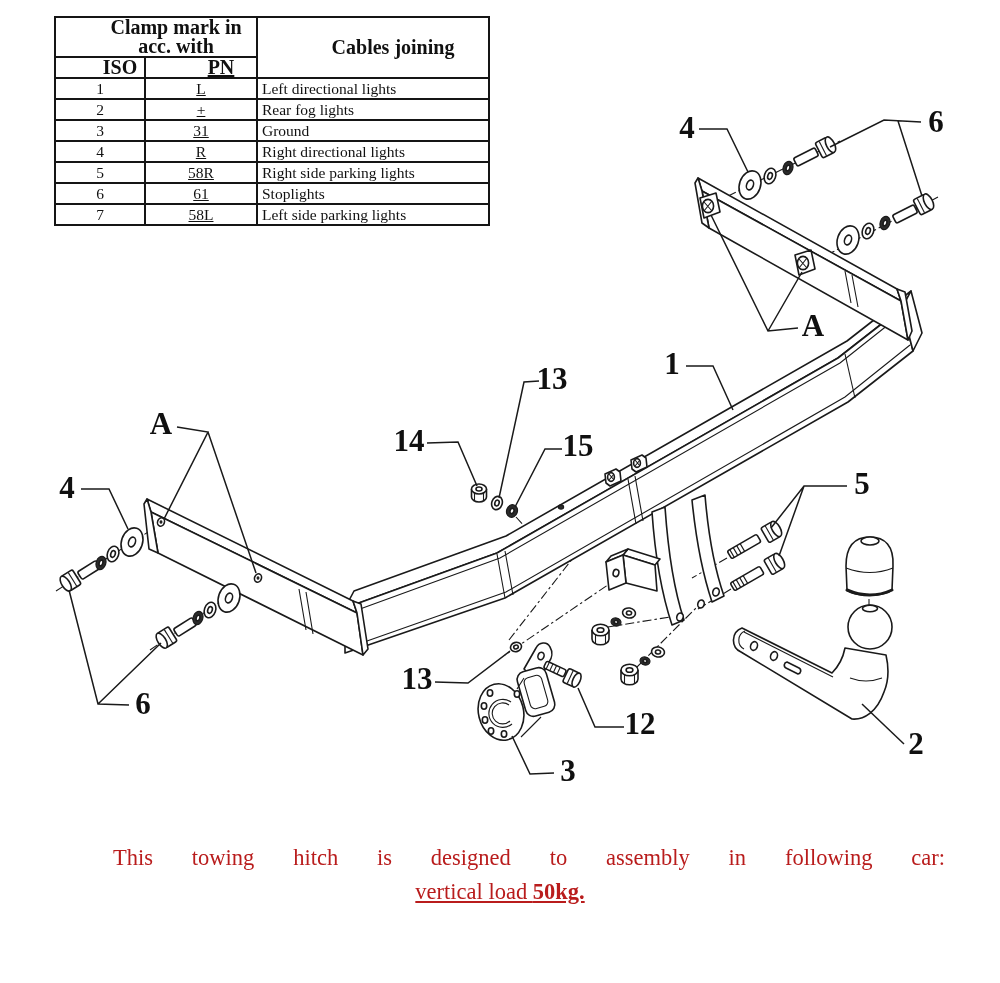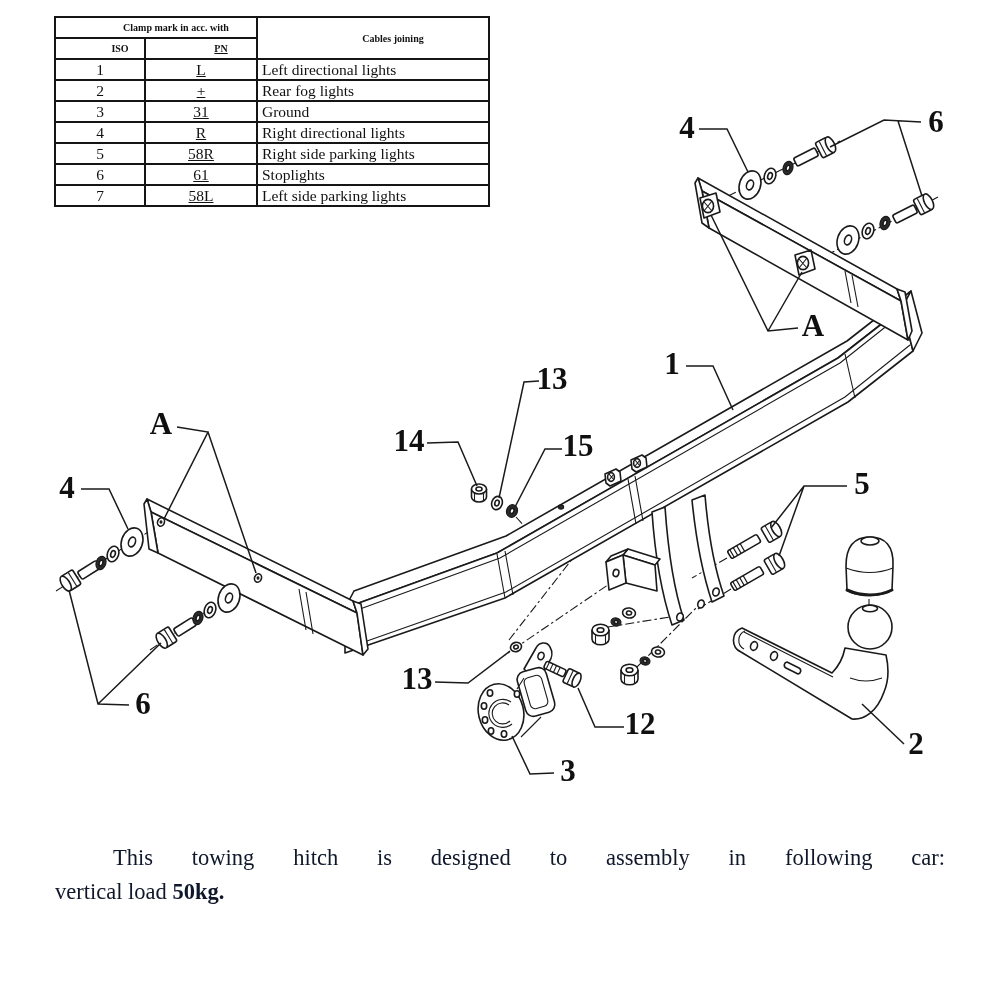--- a/index.html
+++ b/index.html
@@ -3,41 +3,41 @@
 <meta charset="utf-8">
 <style>
   html,body{margin:0;padding:0;background:#fff;}
   #page{position:relative;width:1000px;height:983px;background:#ffffff;overflow:hidden;
         font-family:"Liberation Serif","DejaVu Serif",serif;color:#111;}
   
   #wiring{position:absolute;left:54px;top:16px;border-collapse:collapse;
           font-family:"Liberation Serif","DejaVu Serif",serif;}
   #wiring th,#wiring td{border:2px solid #151515;padding:0 4px;line-height:19px;
           font-size:15.5px;background:#fff;}
-  #wiring th{font-weight:bold;font-size:10px;padding-left:44px;}
+  #wiring th{font-weight:bold;font-size:20px;padding-left:44px;}
   .c-iso{width:40px;text-align:center;}
   .c-pn{width:62px;text-align:center;text-decoration:underline;}
   .c-cab{width:182px;text-align:left;}
   .hdr-left{width:116px;text-align:center;line-height:20px;}
   .hdr-right{text-align:center;vertical-align:middle;}
   
   #diagram{position:absolute;left:0;top:0;}
   .ln{fill:none;stroke:#1a1a1a;stroke-width:1.6;stroke-linejoin:round;stroke-linecap:round;}
   .fw{fill:#ffffff;stroke:#1a1a1a;stroke-width:1.6;stroke-linejoin:round;}
   .thin{fill:none;stroke:#1a1a1a;stroke-width:1.1;}
   .dark{fill:#2b2b2b;stroke:#1a1a1a;stroke-width:1.2;}
   .dash{fill:none;stroke:#1a1a1a;stroke-width:1.1;stroke-dasharray:9 3 2.5 3;}
   .leader{fill:none;stroke:#1a1a1a;stroke-width:1.5;}
   .callout{font-family:"Liberation Serif","DejaVu Serif",serif;font-size:31px;
            font-weight:bold;fill:#101010;text-anchor:middle;}
   
   #desc{position:absolute;left:55px;top:841px;width:890px;font-size:22.5px;
-        line-height:34px;color:#0f172a;}
+        line-height:34px;color:#b91c1c;}
   .jline{text-align:justify;text-align-last:justify;}
-  .jlast{text-align:left;}
+  .jlast{text-align:center;text-decoration:underline;}
   .ind{padding-left:58px;}
   #desc b{font-weight:bold;}
 </style>
 </head>
 <body>
 
 <div id="page">
 
   <svg id="diagram" width="1000" height="983" viewBox="0 0 1000 983">
 

